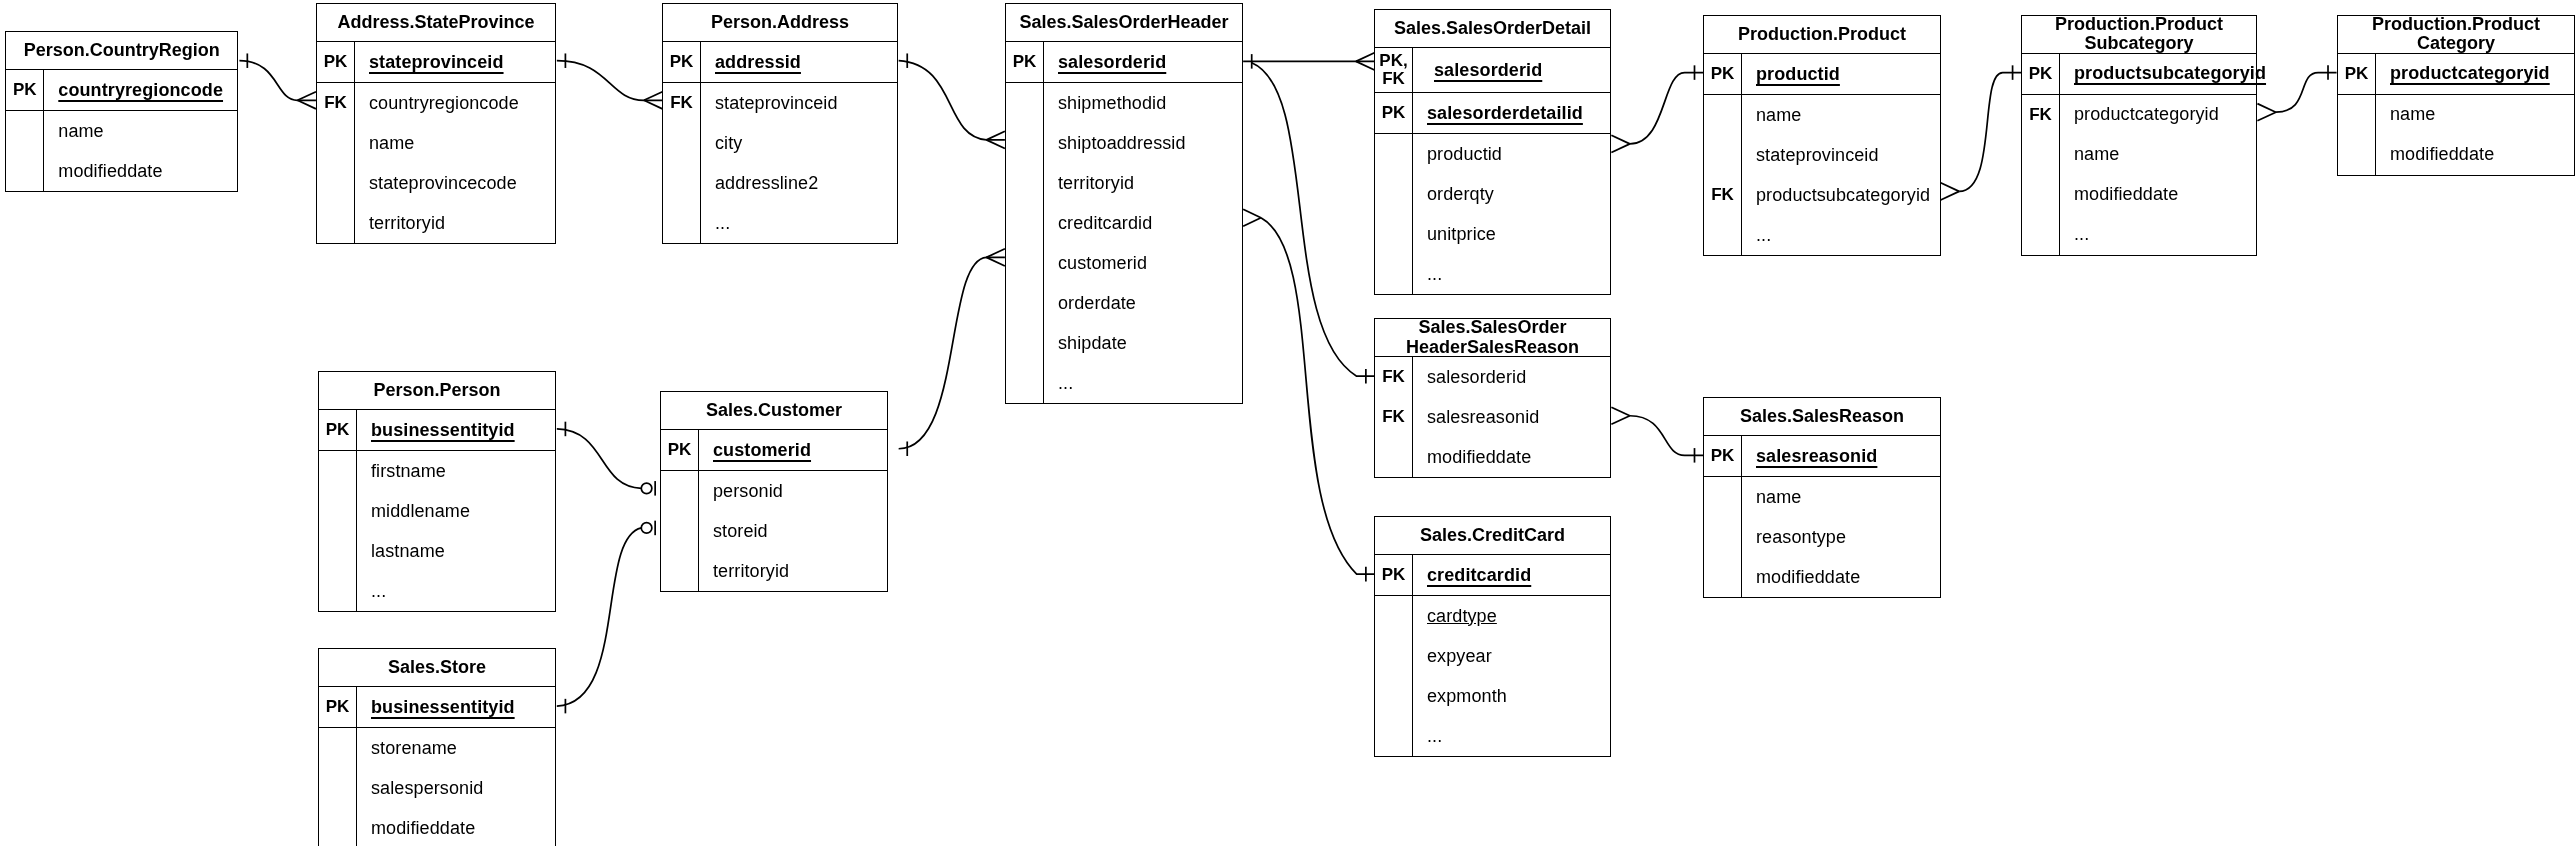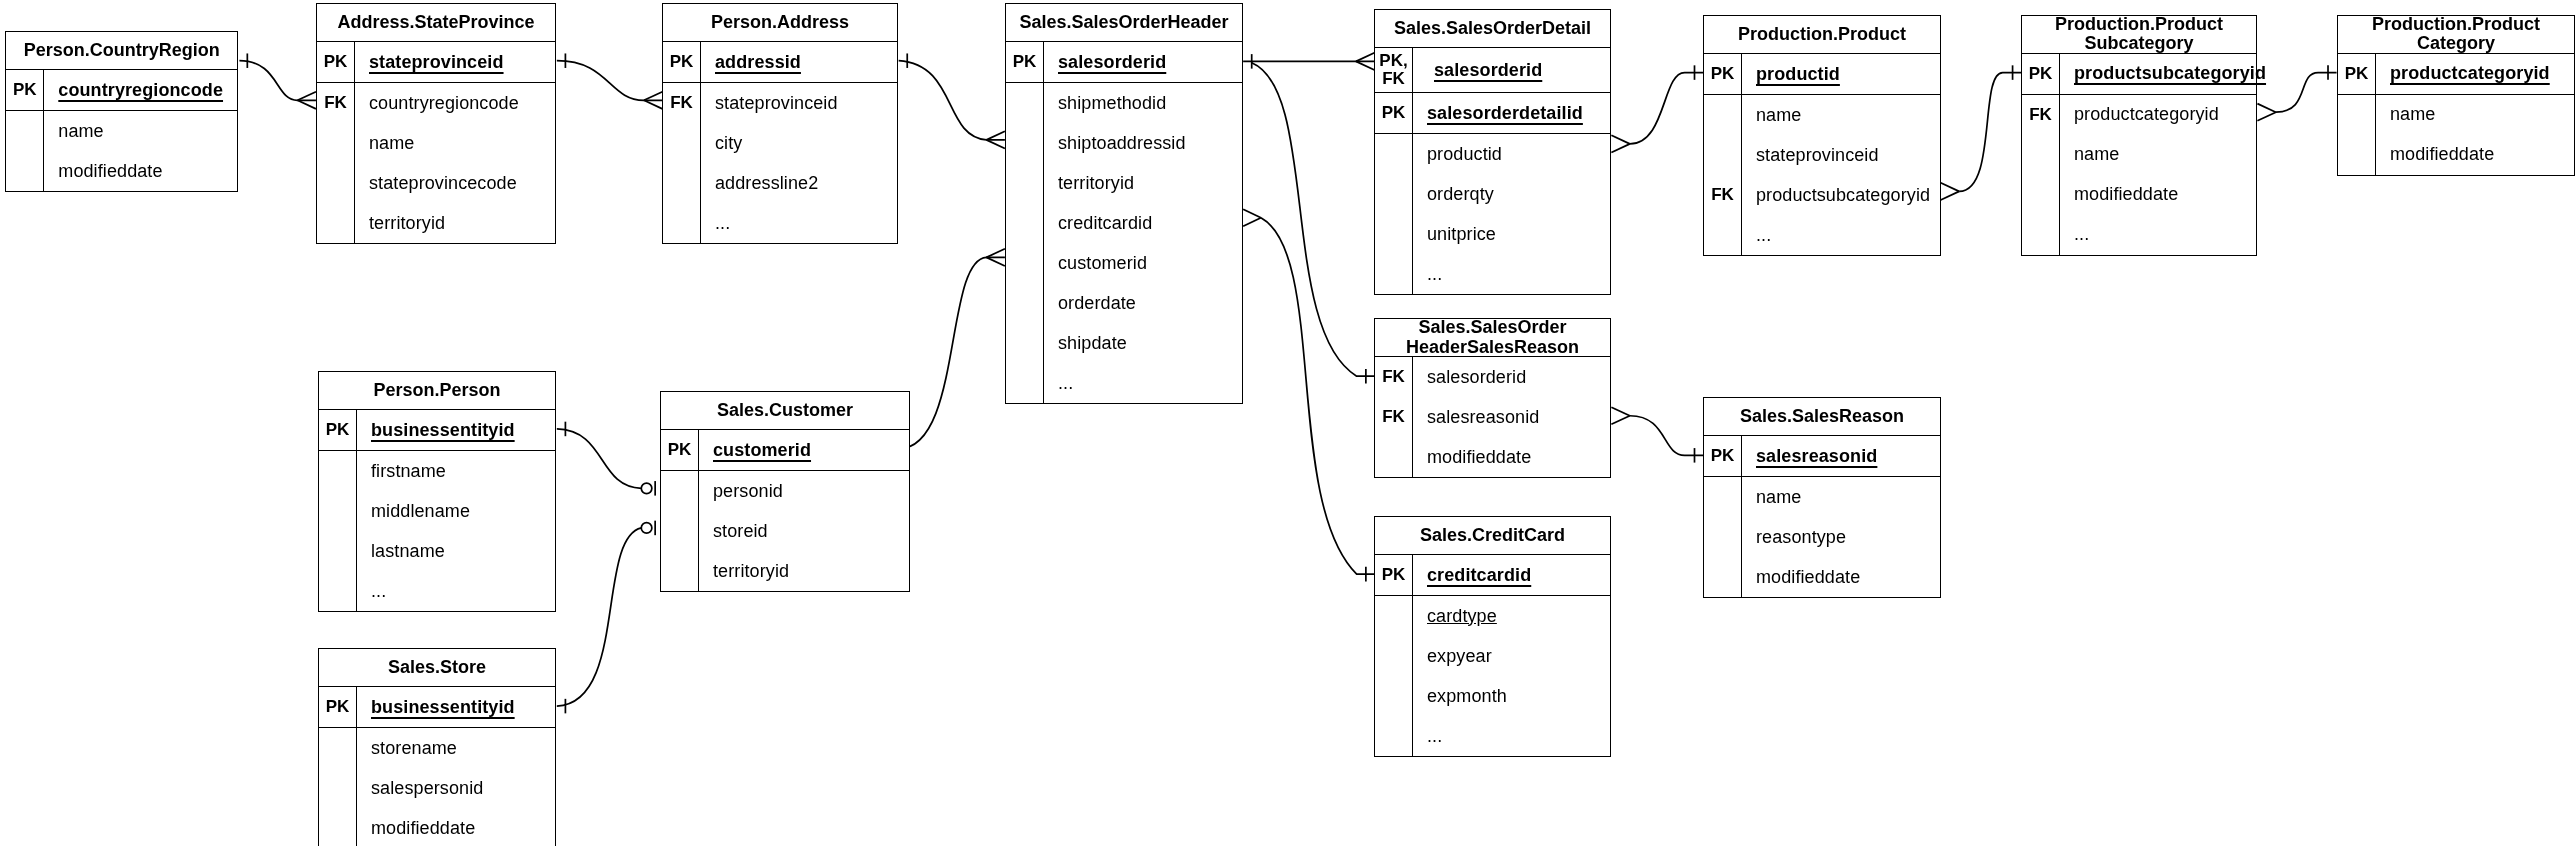--- a/index.html
+++ b/index.html
@@ -324,21 +324,21 @@
           <div class="row" style="height: 40px;">
             <div class="keycell"></div>
             <div class="fieldcell">lastname</div>
           </div>
           <div class="row" style="height: 40px;">
             <div class="keycell"></div>
             <div class="fieldcell">...</div>
           </div>
         </div>
       </div>
-      <div class="entity" style="left: 660px; top: 391px; width: 250px;">
+      <div class="entity" style="left: 660px; top: 391px; width: 228px;">
         <div class="entity-title" style="height: 38px;">Sales.Customer</div>
         <div class="section">
           <div class="row pk" style="height: 40px;">
             <div class="keycell">PK</div>
             <div class="fieldcell">customerid</div>
           </div>
         </div>
         <div class="section">
           <div class="row" style="height: 40px;">
             <div class="keycell"></div>

